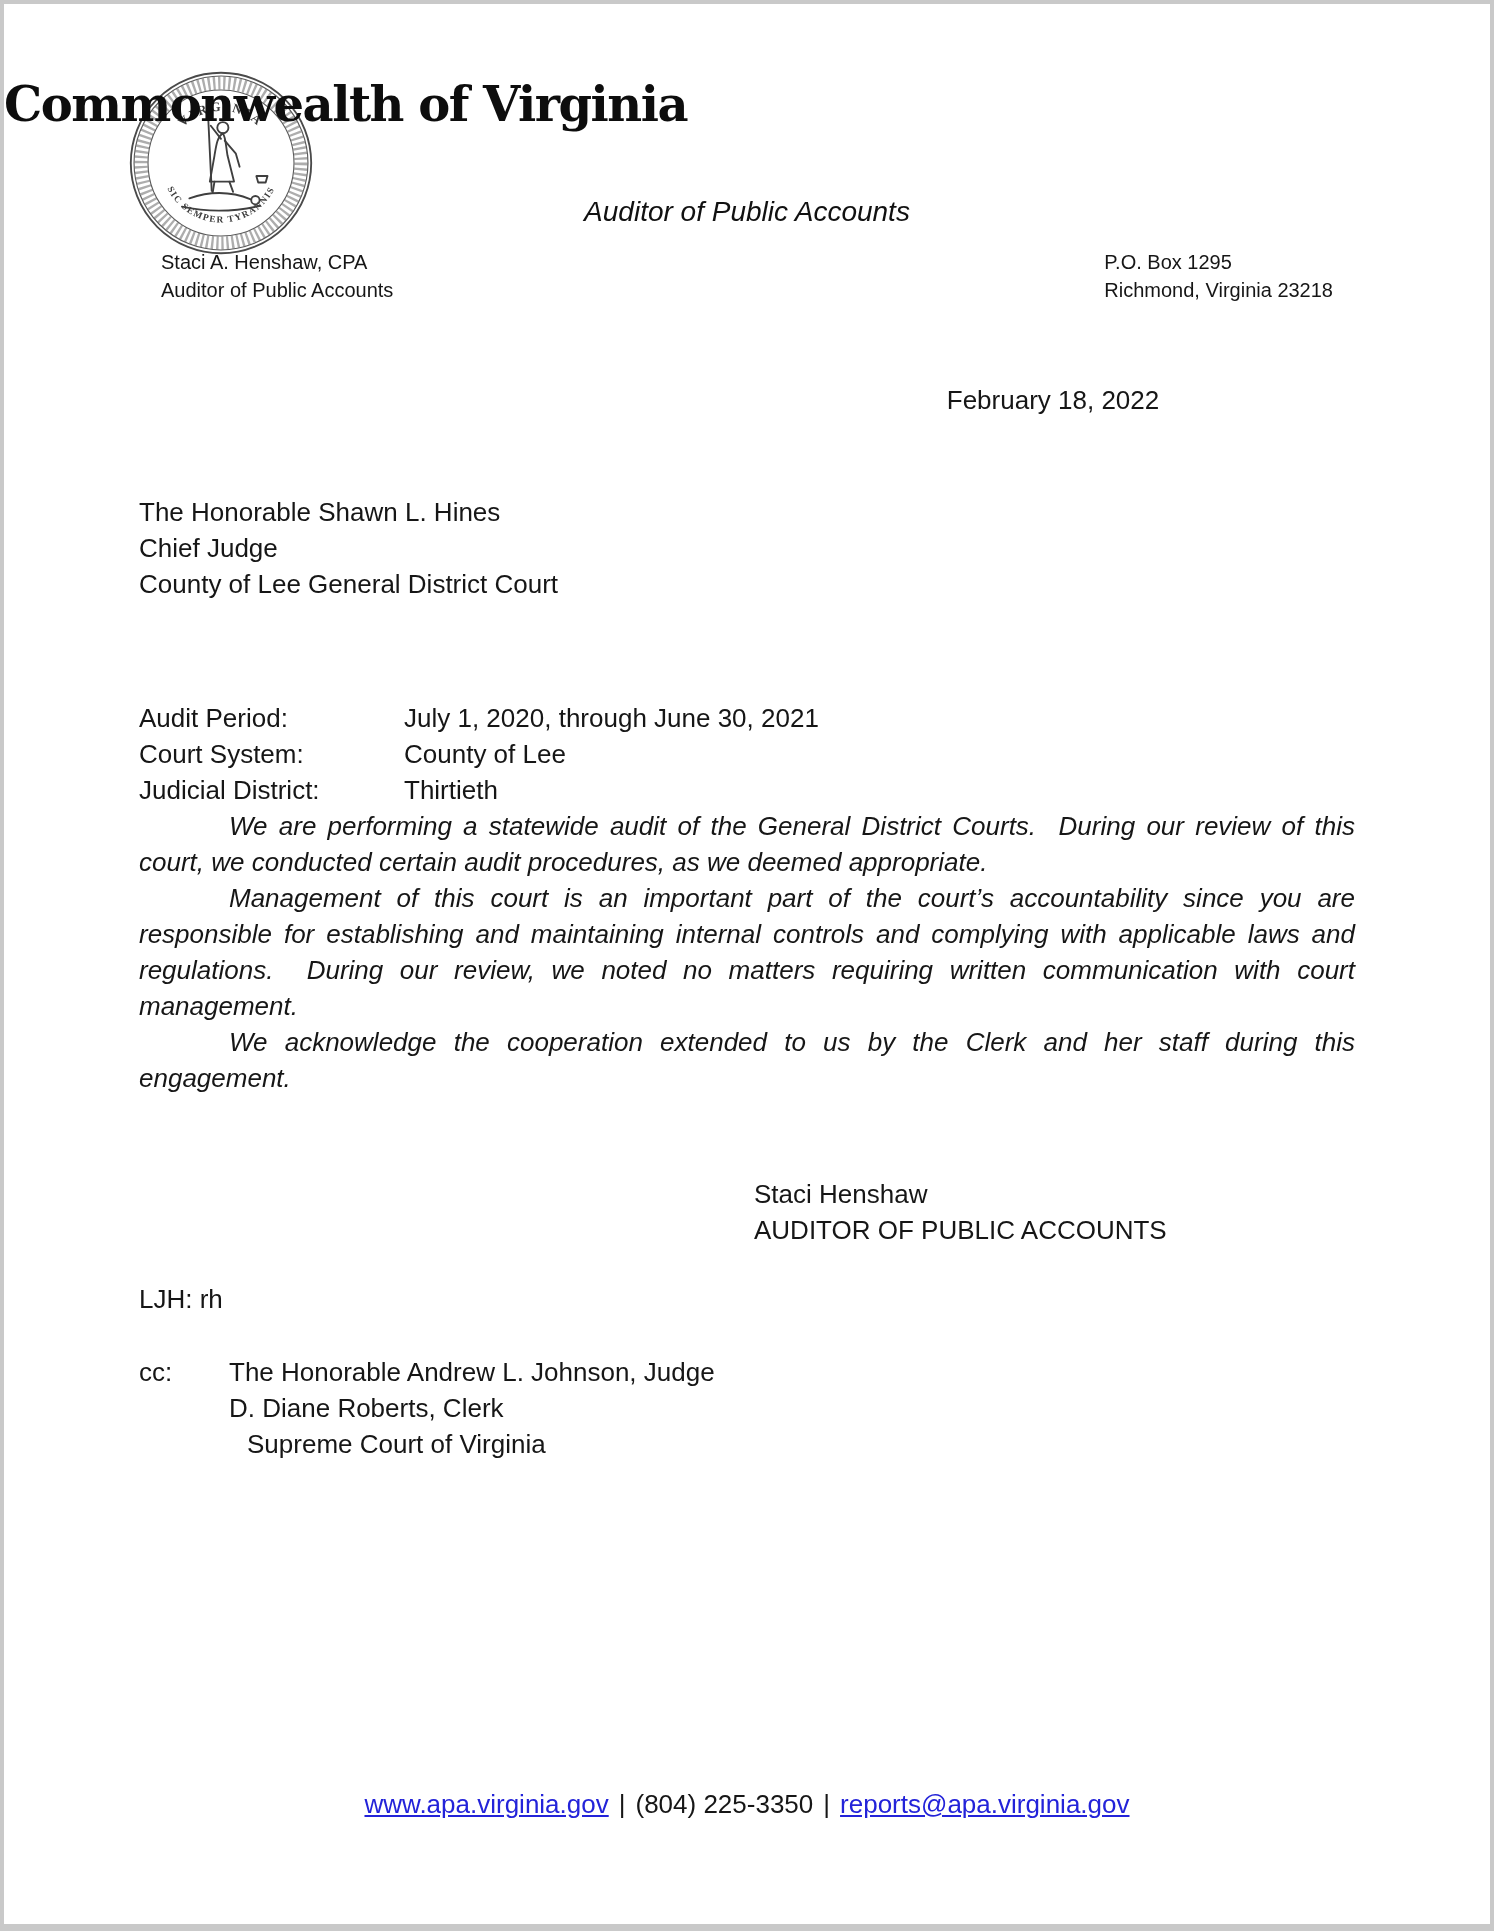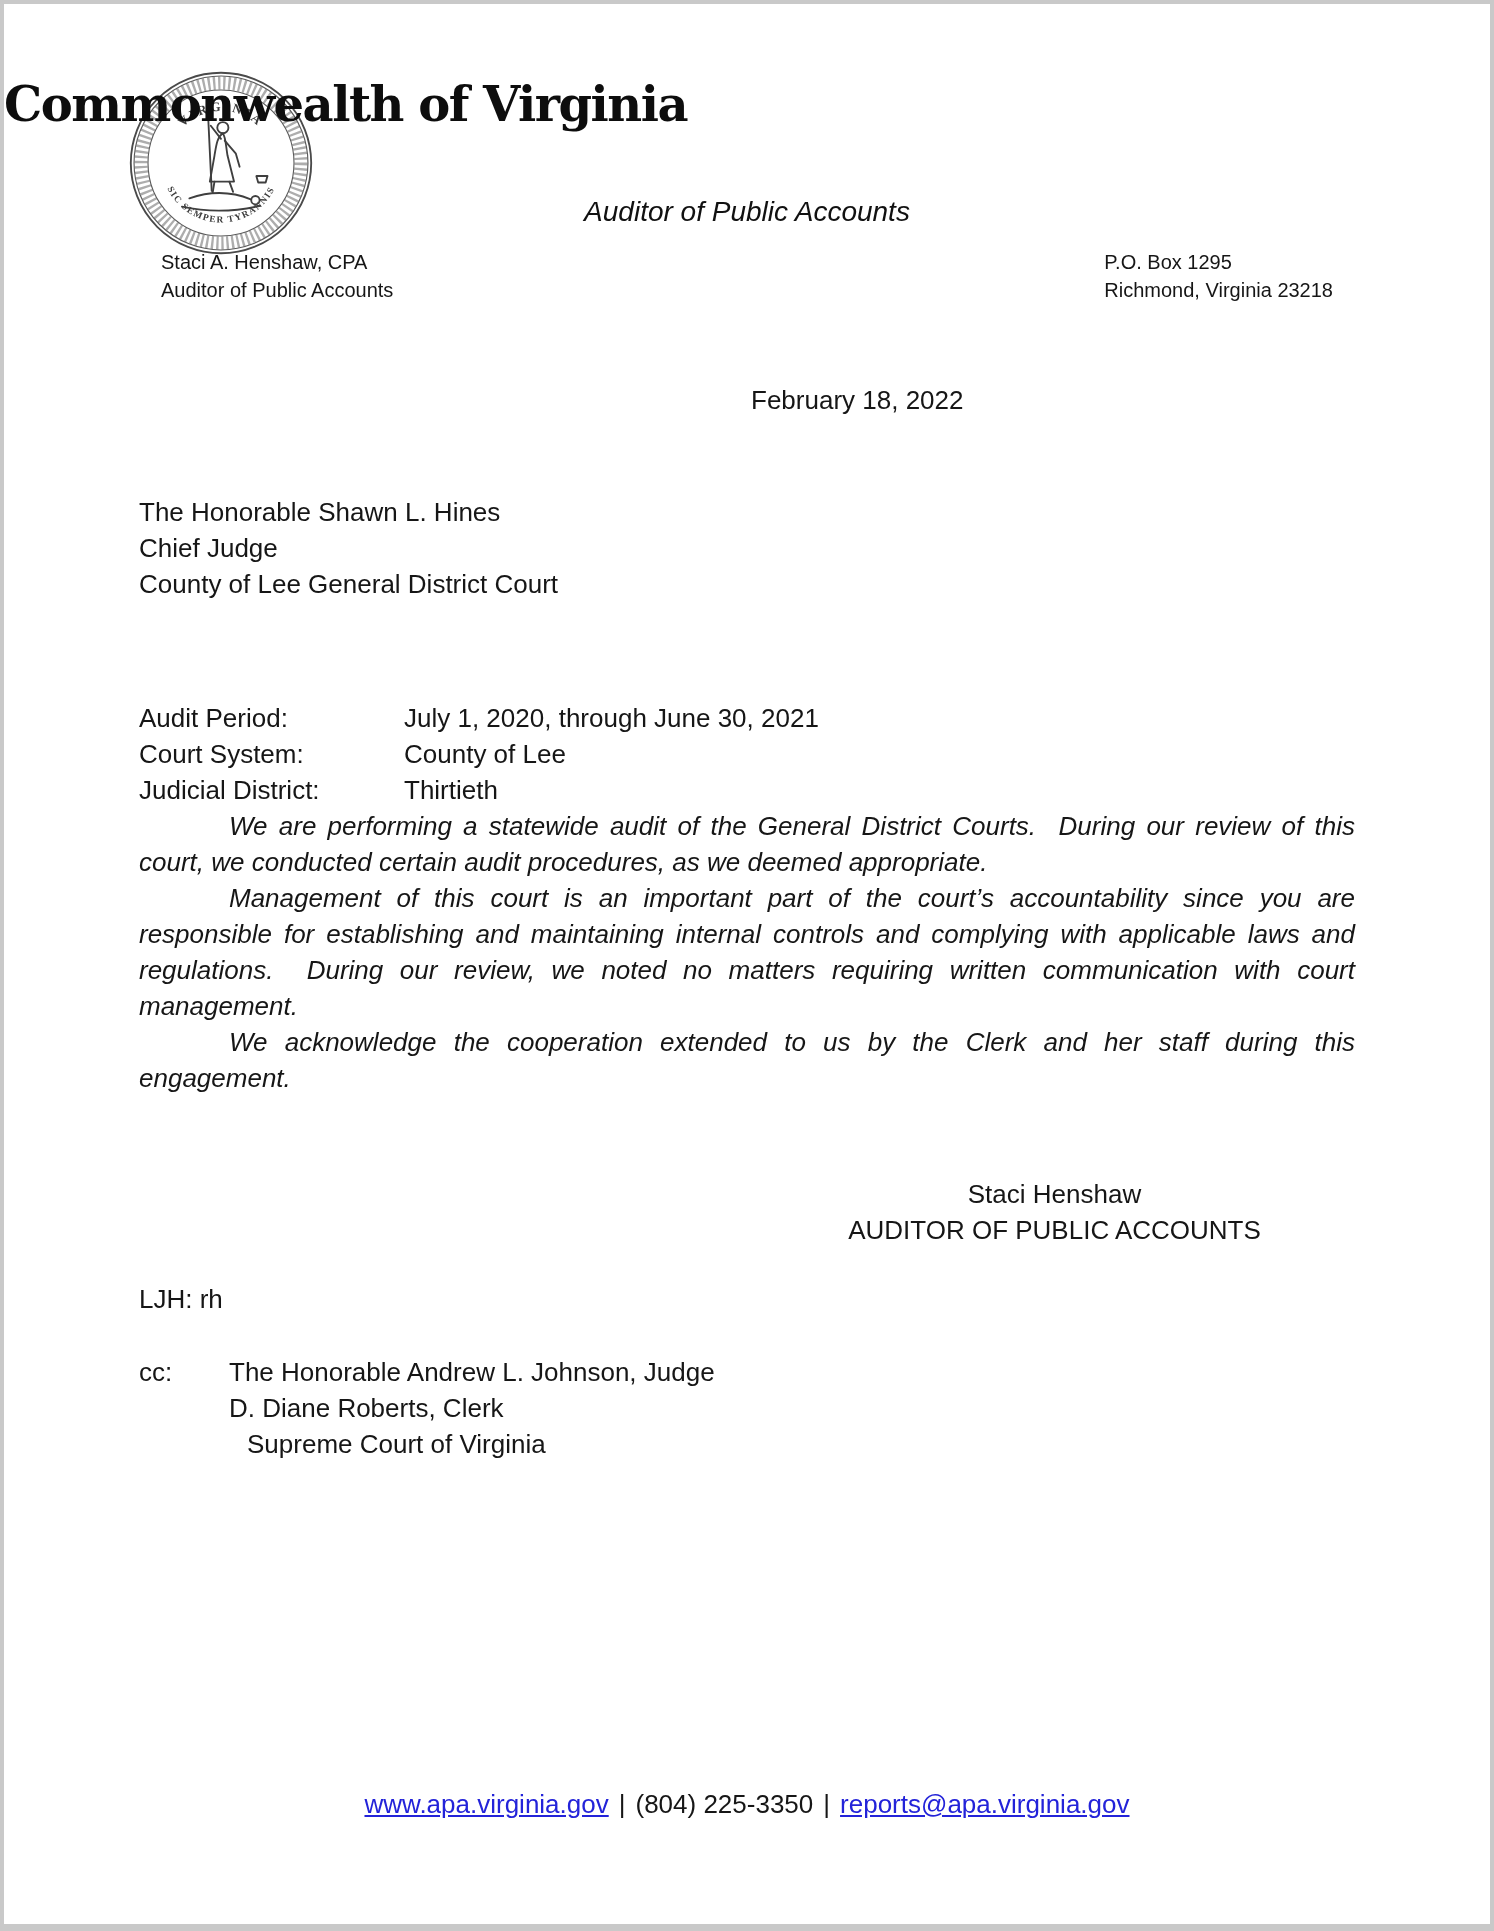--- a/index.html
+++ b/index.html
@@ -33,38 +33,38 @@
     position: absolute; left: 0; right: 0; top: 192px;
     text-align: center;
     font-style: italic;
     font-size: 28px;
     color: #111111;
   }
   .contact-left  { position: absolute; left: 157px;  top: 244px; font-size: 20px; line-height: 28px; }
   .contact-right { position: absolute; right: 157px; top: 244px; font-size: 20px; line-height: 28px; text-align: left; }
 
   
-  .date-line { margin-top: 48px; padding-left: 612px; font-size: 26px; line-height: 36px; }
+  .date-line { margin-top: 48px; padding-left: 612px; font-size: 26px; line-height: 36px; text-align: center; }
   .recipient { margin-top: 76px; font-size: 26px; line-height: 36px; }
   .audit-info { margin-top: 98px; font-size: 26px; line-height: 36px; }
   .audit-row { display: flex; }
   .audit-label { width: 265px; flex: none; }
   p.body-para {
     margin: 0;
     font-size: 26px;
     line-height: 36px;
     text-align: justify;
     text-indent: 90px;
     white-space: pre-wrap;
     font-style: italic;
   }
   .p1 { margin-top: 70px; }
   .p2 { margin-top: 35px; }
   .p3 { margin-top: 39px; }
-  .signature { margin-top: 80px; padding-left: 615px; font-size: 26px; line-height: 36px; text-align: center; }
+  .signature { margin-top: 80px; padding-left: 615px; font-size: 26px; line-height: 36px; }
   .reference { margin-top: 33px; font-size: 26px; line-height: 36px; }
   .cc { margin-top: 37px; display: flex; font-size: 26px; line-height: 36px; }
   .cc-label { width: 90px; flex: none; }
   .cc-extra { padding-left: 18px; }
 
   
   .page-footer {
     position: absolute; left: 0; right: 0; top: 1785px;
     text-align: center;
     font-size: 26px;

